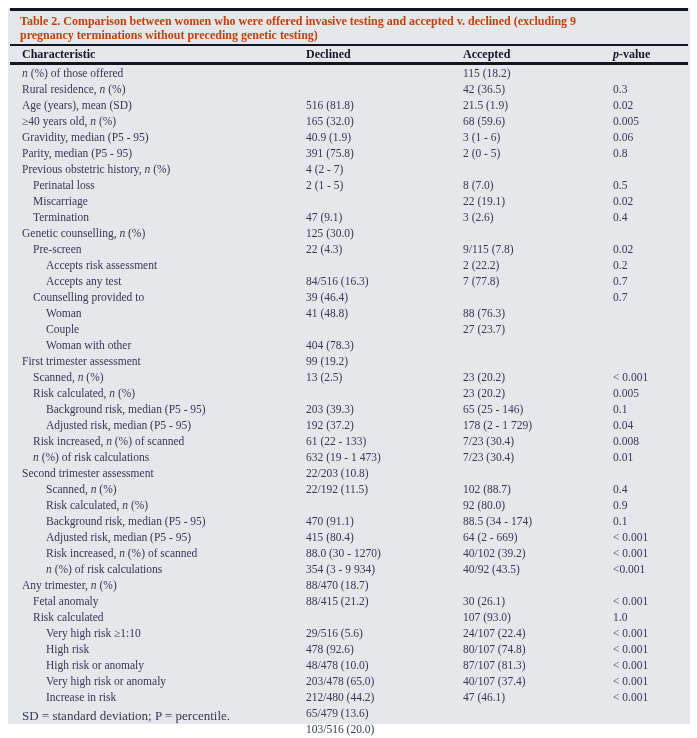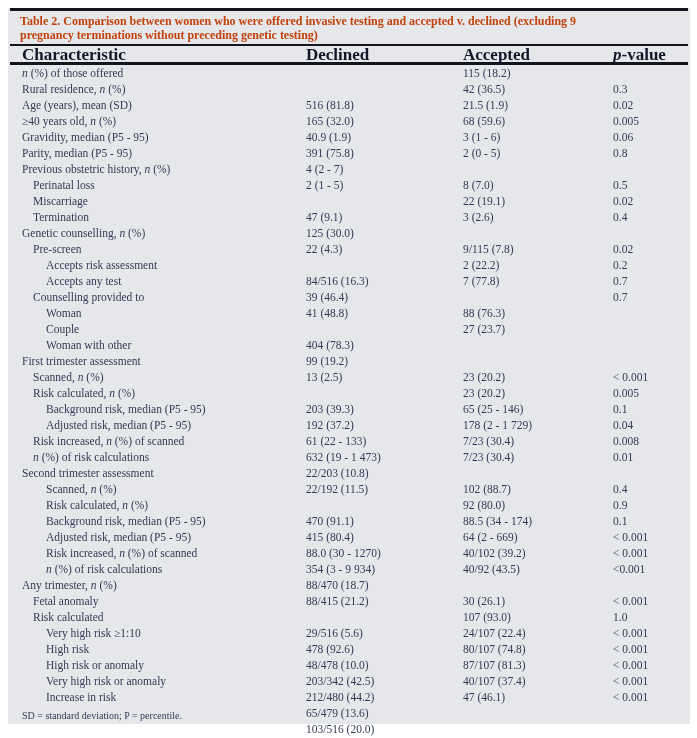--- a/index.html
+++ b/index.html
@@ -19,40 +19,40 @@
   .rule-3{height:3px;}
   .rule-2{height:2px;}
   .title{
     color:#c2410c;font-weight:bold;font-size:12px;line-height:14px;
     padding:3px 40px 2px 12px;max-width:625px;box-sizing:border-box;
     letter-spacing:0px;
   }
   .hdr-row,.row{display:flex;margin:0 2px;}
   .hdr-row{height:15px;align-items:flex-end;padding-bottom:1px;}
   .hdr-cell{
-    color:#16162a;font-weight:bold;font-size:17px;line-height:13px;
+    color:#16162a;font-weight:bold;font-size:12px;line-height:13px;
     box-sizing:border-box;display:block;
   }
   .c-label{width:296px;box-sizing:border-box;}
   .c-declined{width:157px;margin-top:32px;}
   .c-accepted{width:150px;}
   .c-p{flex:1;}
   .hdr-label{padding-left:12px;}
   .hdr-p::first-letter{font-style:italic;}
   .rows{}
   .row{height:16px;align-items:flex-start;}
   .cell{
     font-size:11.5px;line-height:16px;color:#333a55;
     white-space:nowrap;overflow:hidden;
   }
   .ind0{padding-left:12px;}
   .ind1{padding-left:23px;}
   .ind2{padding-left:36px;}
   .footnote{
-    color:#333a55;font-size:10px;line-height:10px;
+    color:#333a55;font-size:13px;line-height:10px;
     padding:6px 9px 0 14px;
   }
   i{font-style:italic;}
 </style>
 </head>
 <body>
 
 <div class="panel">
   <div class="rule rule-3"></div>
   <div class="title">Table 2. Comparison between women who were offered invasive testing and accepted v. declined (excluding 9 pregnancy terminations without preceding genetic testing)</div>
@@ -276,21 +276,21 @@
     <div class="cell c-p">1.0</div>
   </div>
       <div class="row">
     <div class="cell c-label ind2">Very high risk ≥1:10</div>
     <div class="cell c-declined">48/478 (10.0)</div>
     <div class="cell c-accepted">24/107 (22.4)</div>
     <div class="cell c-p">&lt; 0.001</div>
   </div>
       <div class="row">
     <div class="cell c-label ind2">High risk</div>
-    <div class="cell c-declined">203/342 (42.5)</div>
+    <div class="cell c-declined">203/478 (65.0)</div>
     <div class="cell c-accepted">80/107 (74.8)</div>
     <div class="cell c-p">&lt; 0.001</div>
   </div>
       <div class="row">
     <div class="cell c-label ind2">High risk or anomaly</div>
     <div class="cell c-declined">212/480 (44.2)</div>
     <div class="cell c-accepted">87/107 (81.3)</div>
     <div class="cell c-p">&lt; 0.001</div>
   </div>
       <div class="row">

